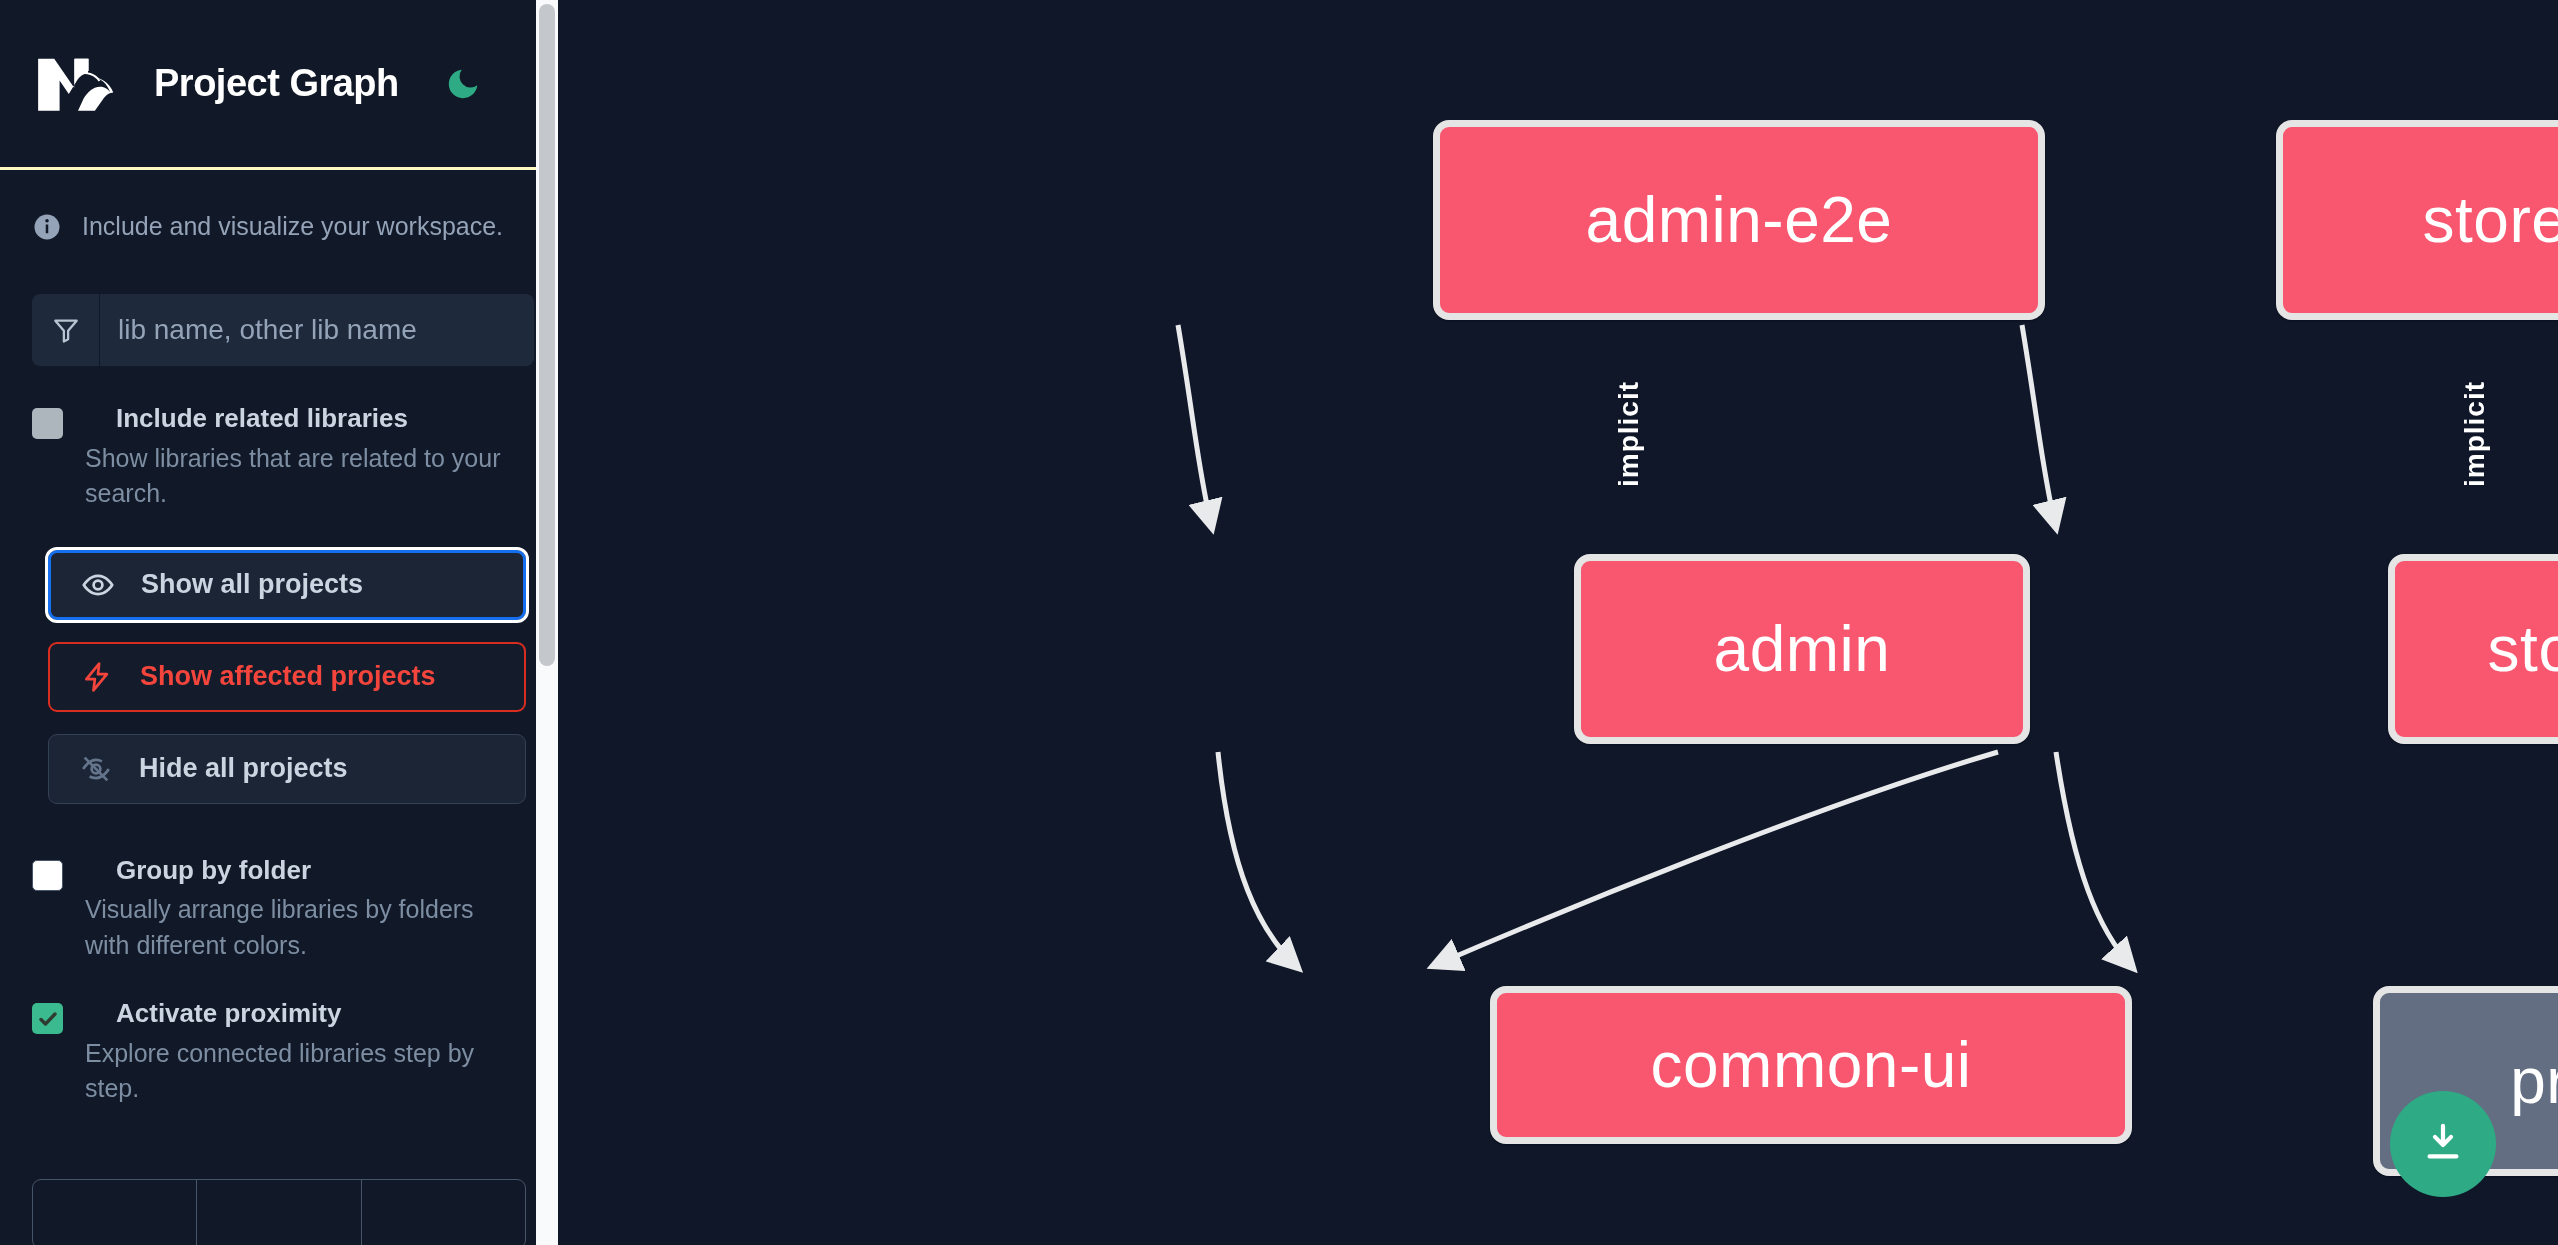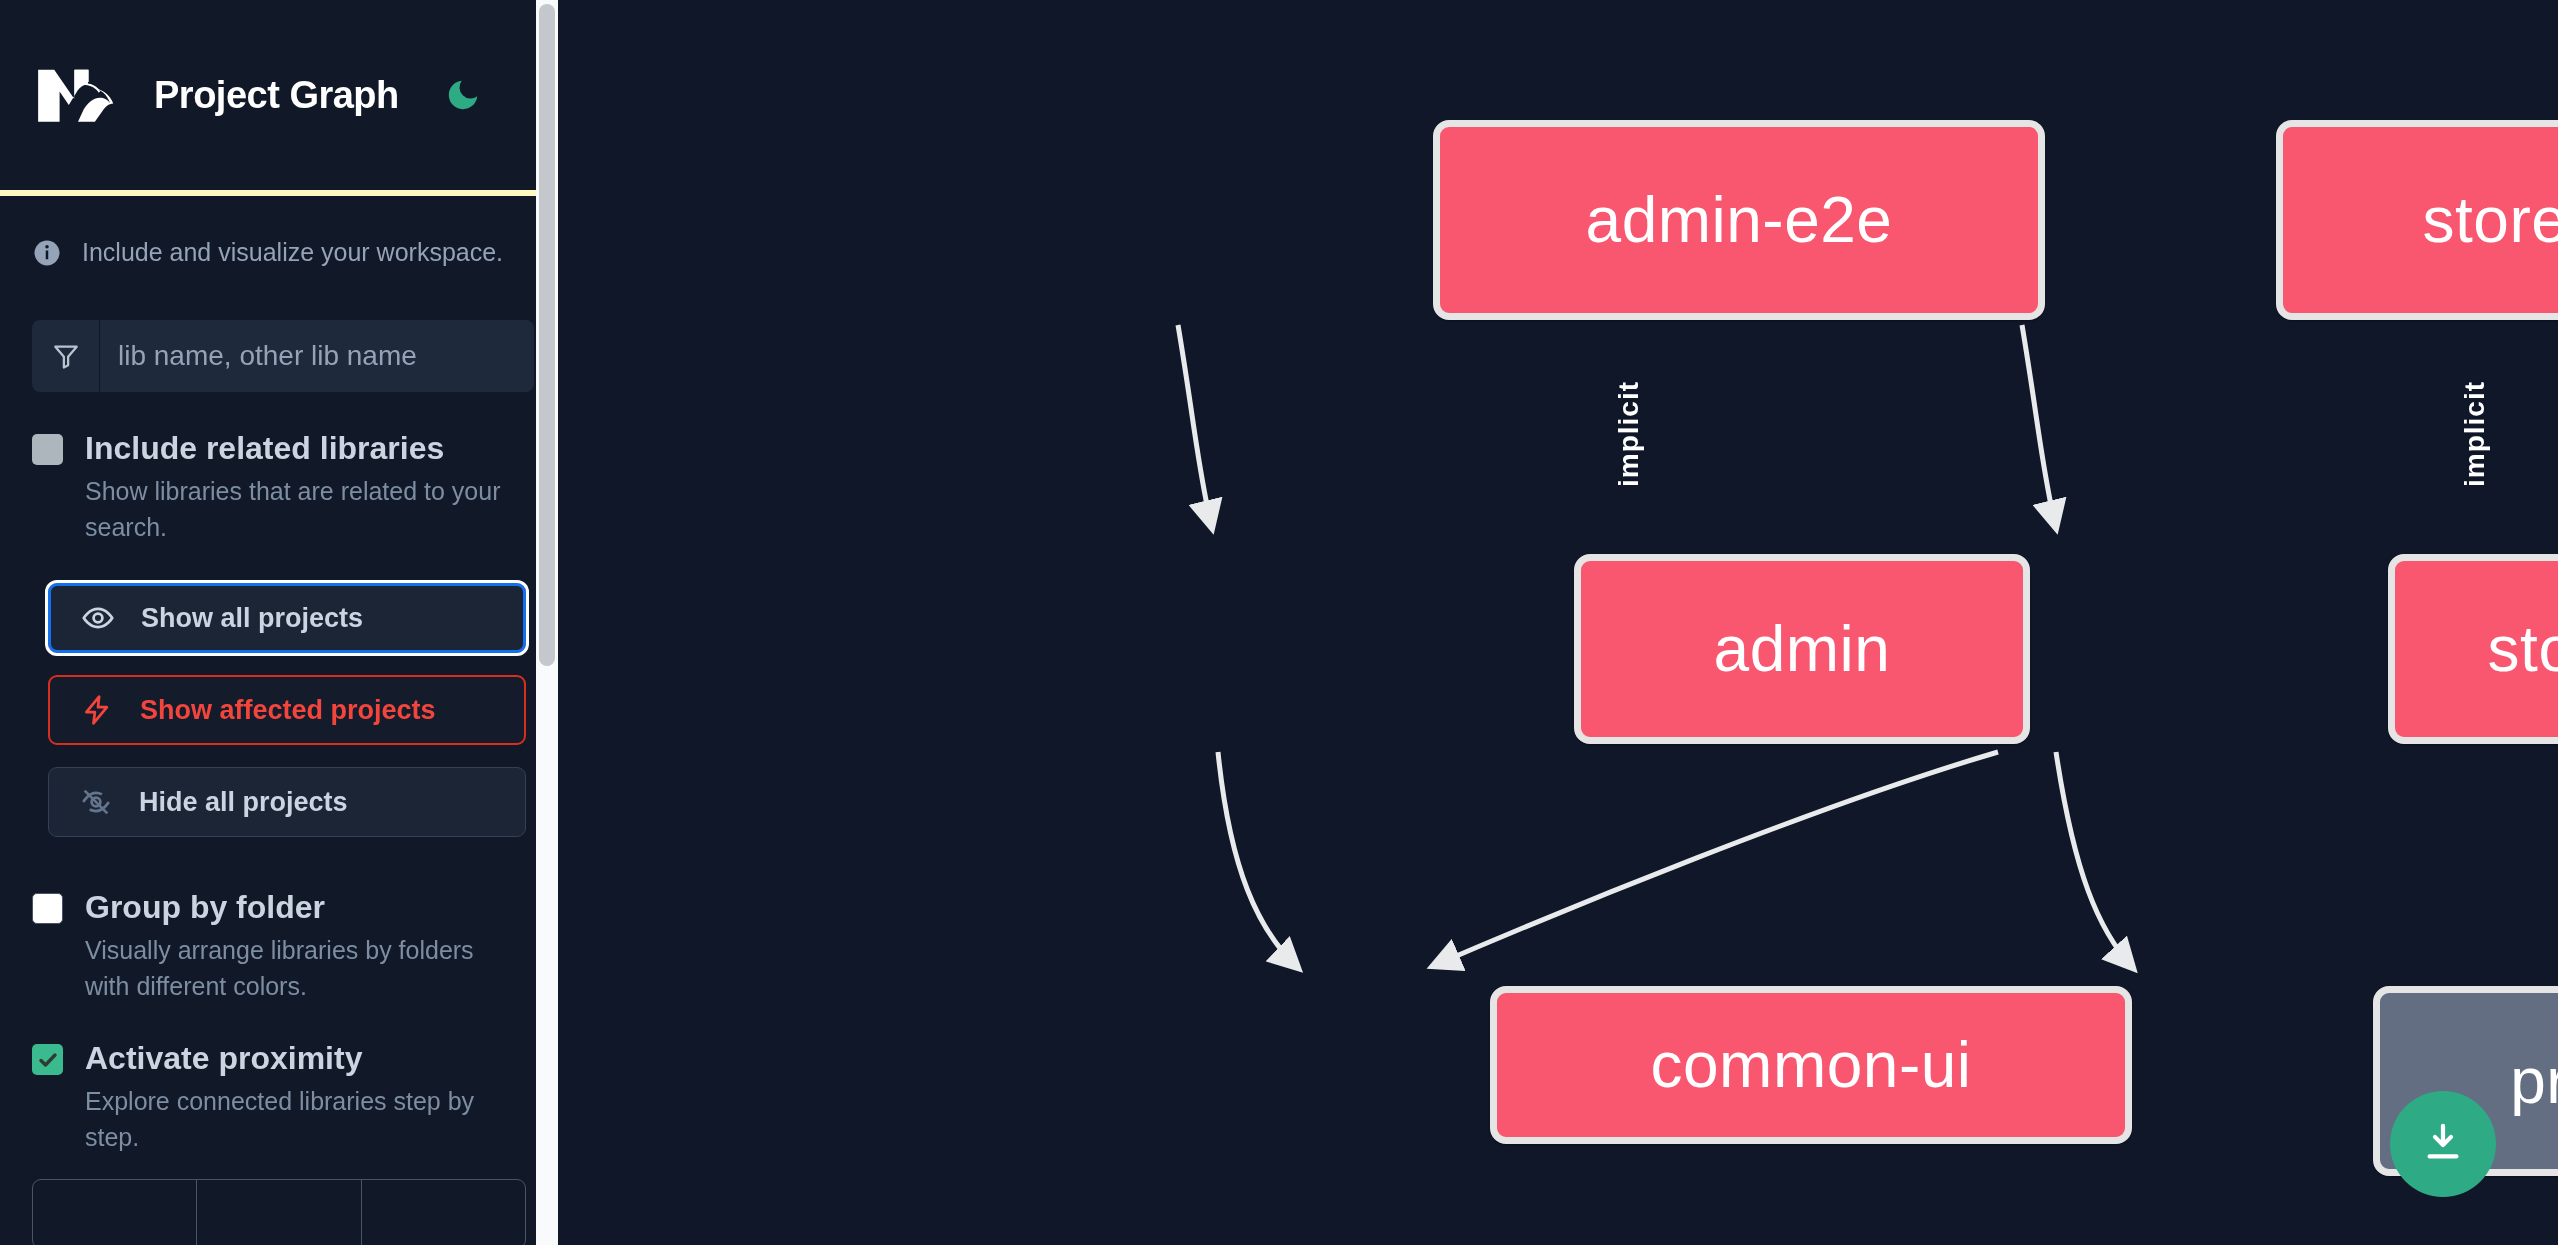--- a/index.html
+++ b/index.html
@@ -13,25 +13,25 @@
 
   
   .sidebar {
     position: relative;
     width: 558px; height: 1245px;
     background: #111827;
     flex: 0 0 558px;
     overflow: hidden;
   }
   .sidebar-header {
-    height: 196px;
+    height: 170px;
     display: flex;
     align-items: center;
     padding: 0 32px;
-    border-bottom: 6px solid #fef9c3;
+    border-bottom: 3px solid #fef9c3;
   }
   .nx-logo { width: 92px; height: 60px; flex: 0 0 92px; }
   .app-title {
     color: #ffffff;
     font-size: 38px;
     font-weight: 700;
     letter-spacing: -0.5px;
     margin-left: 30px;
   }
   .theme-toggle {
@@ -93,23 +93,24 @@
     cursor: pointer;
   }
   .cbox.grey  { background: #adb5bd; }
   .cbox.white { background: #ffffff; border: 1px solid #475569; }
   .cbox.green {
     background: #3aba8e;
     display: flex; align-items: center; justify-content: center;
   }
   .check-title {
     color: #cbd5e1;
-    font-size: 32px;
+    font-size: 26px;
     font-weight: 700;
     line-height: 1.25;
+    margin-left: 31px;
   }
   .check-desc {
     color: #7d8ea3;
     font-size: 25px;
     line-height: 1.42;
     margin-top: 6px;
     max-width: 430px;
   }
 
   .btn-stack { padding: 38px 32px 0 32px; display: flex; flex-direction: column; gap: 22px; margin-left: 16px; }

